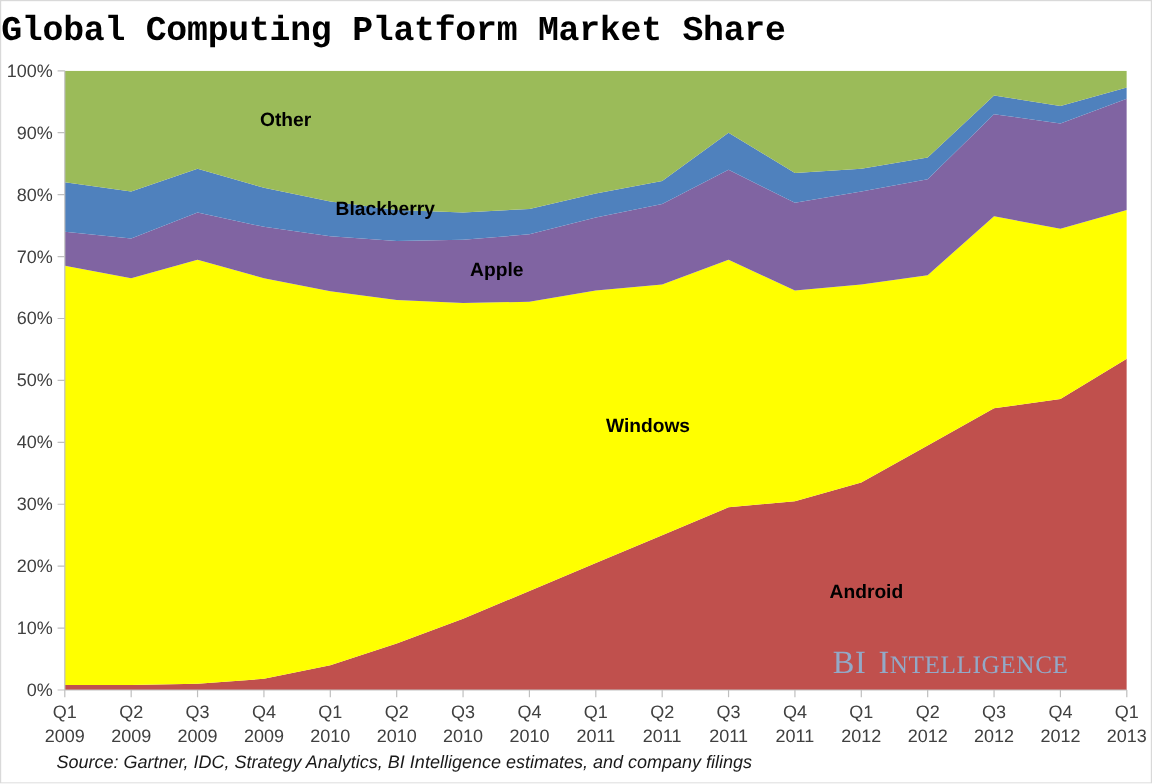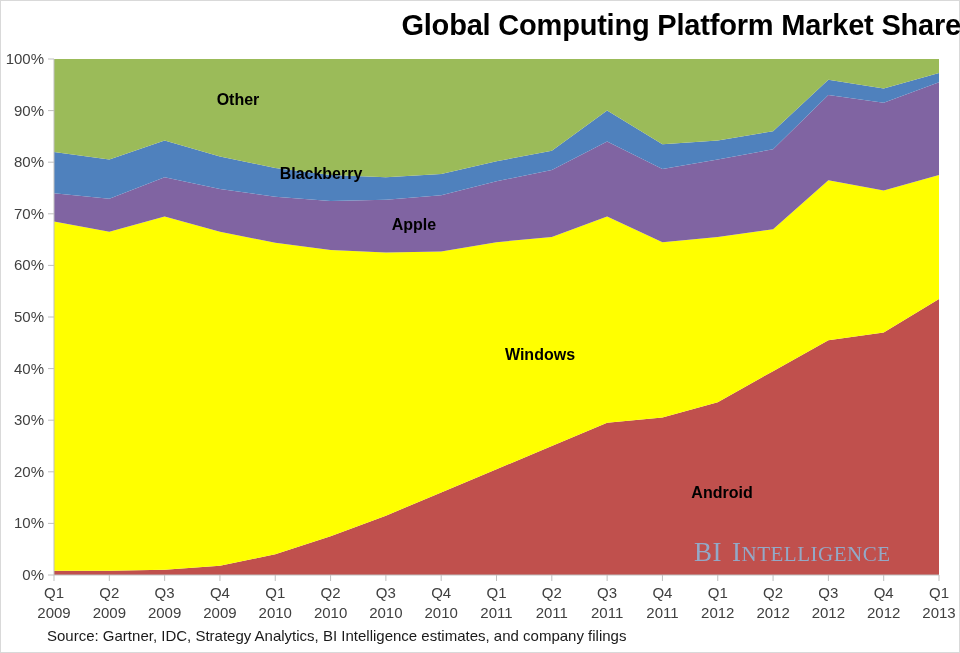--- a/index.html
+++ b/index.html
@@ -20,25 +20,26 @@
     height: 653px;
     box-sizing: border-box;
     border: 1px solid #d9d9d9;
     background: #ffffff;
   }
   #chart-title {
     position: absolute;
     top: 8px;
     left: 0;
     width: 960px;
-    text-align: right;
+    text-align: left;
     font-size: 29px;
     font-weight: bold;
     color: #000000;
     letter-spacing: -0.2px;
+    font-family: Liberation Mono, monospace;
   }
   svg#plot {
     position: absolute;
     top: 0;
     left: 0;
   }
   .axis-label {
     font-family: "Liberation Sans", sans-serif;
     font-size: 15px;
     fill: #404040;
@@ -66,20 +67,21 @@
     font-family: "Liberation Serif", serif;
     font-size: 21px;
     fill: #93a9c7;
     letter-spacing: 0.5px;
   }
   #source-note {
     position: absolute;
     left: 46px;
     bottom: 8px;
     font-family: "Liberation Sans", sans-serif;
+    font-style: italic;
     font-size: 15px;
     color: #1a1a1a;
   }
 </style>
 </head>
 <body>
 
 <div id="chart-root">
 
   <div id="chart-title">Global Computing Platform Market Share</div>

